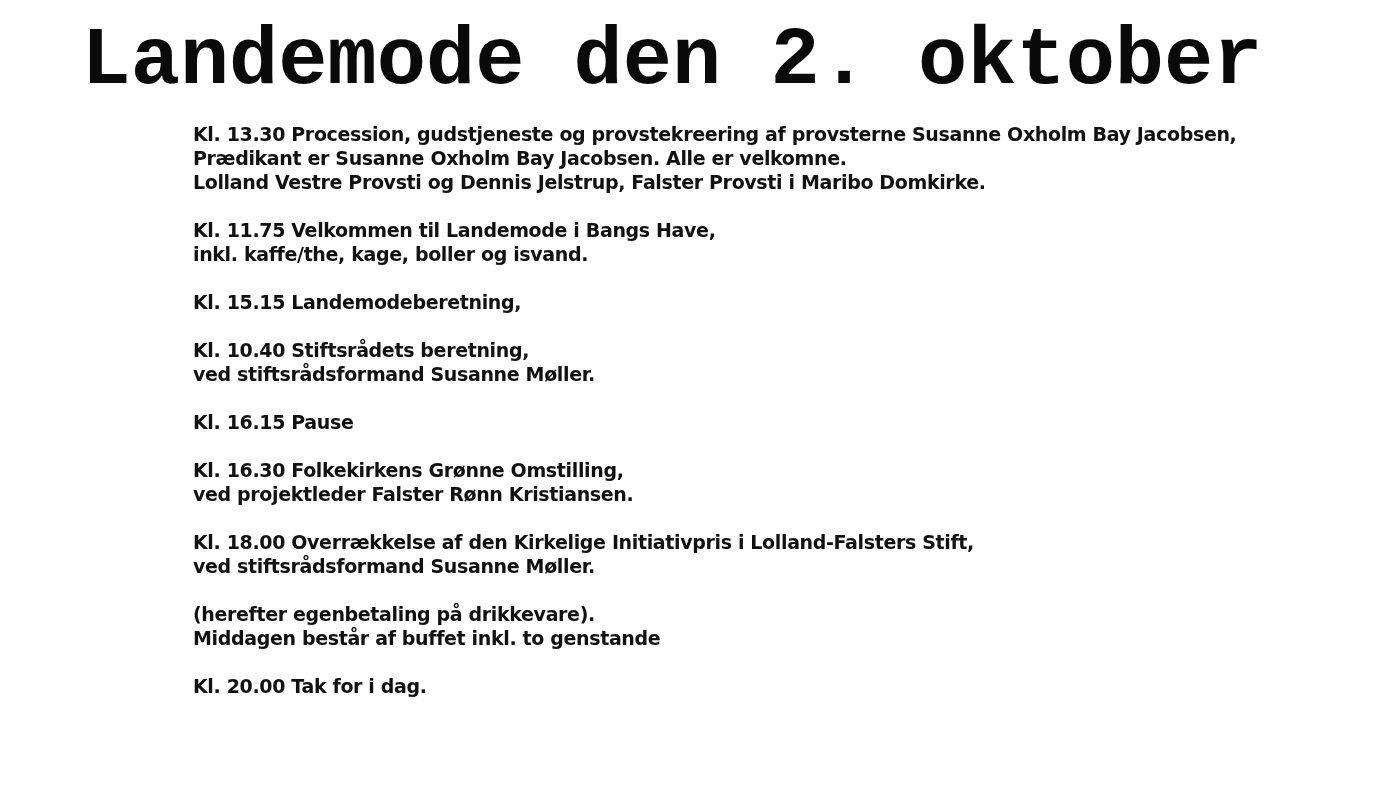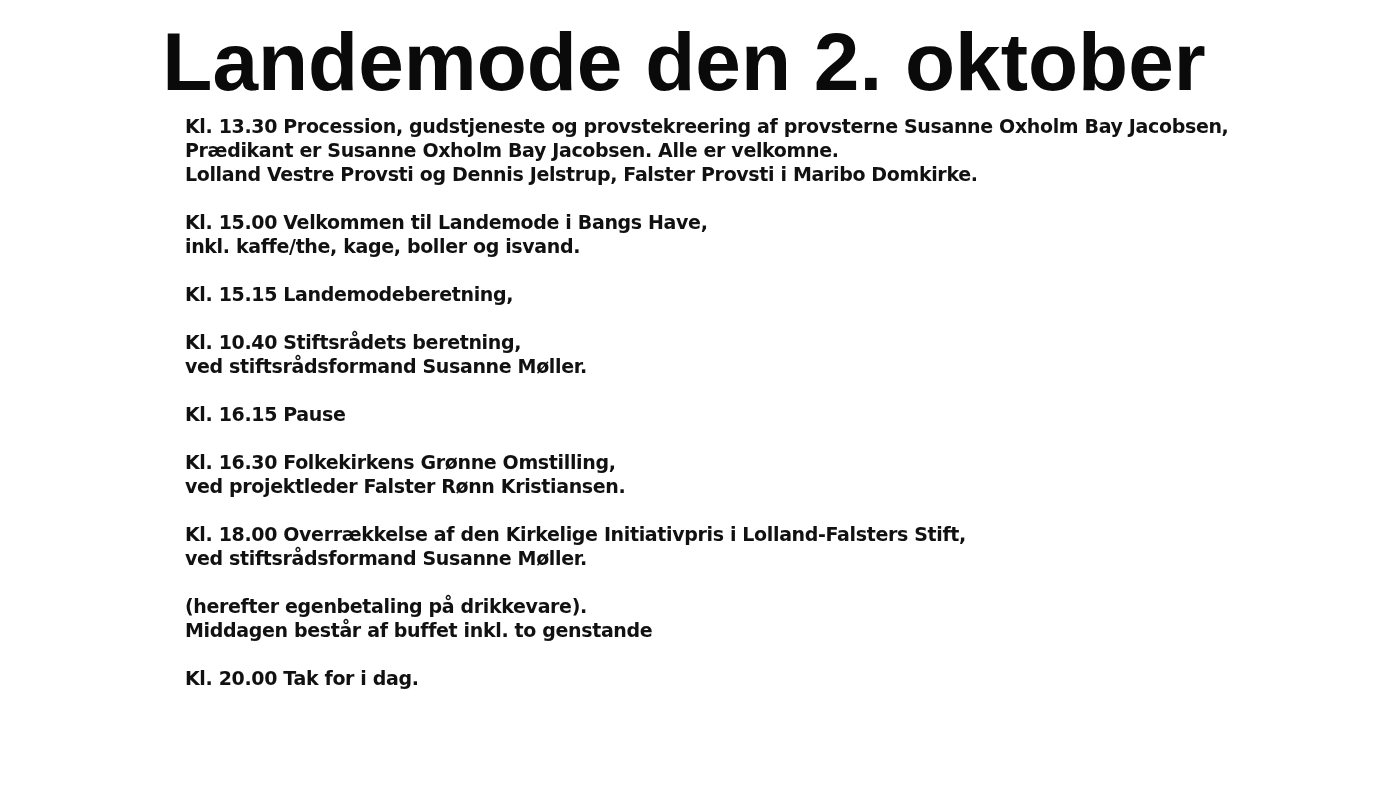--- a/index.html
+++ b/index.html
@@ -14,35 +14,35 @@
       overflow: hidden;
       font-family: "DejaVu Sans", "Liberation Sans", sans-serif;
       color: #111111;
     }
     .title {
       position: absolute;
       left: 0;
       width: 1344px;
       top: 14px;
       text-align: center;
-      font-family: Liberation Sans, sans-serif;
+      font-family: Liberation Mono, monospace;
       font-weight: bold;
       font-size: 82px;
       line-height: 96px;
       letter-spacing: 0px;
       color: #0a0a0a;
       margin: 0;
-      padding-left: 12px;
+      padding-left: 0px;
     }
     .agenda {
       position: absolute;
       left: 185px;
       top: 114px;
       width: 1100px;
-      margin: 0;
+      margin: 8px;
       padding: 0;
       list-style: none;
     }
     .item {
       margin: 0 0 24px 0;
       padding: 0;
     }
     .line {
       display: block;
       font-family: "DejaVu Sans", sans-serif;
@@ -59,21 +59,21 @@
 
 <h1 class="title">Landemode den 2. oktober</h1>
 
 <ul class="agenda">
   <li class="item">
     <span class="line">Kl. 13.30 Procession, gudstjeneste og provstekreering af provsterne Susanne Oxholm Bay Jacobsen,</span>
     <span class="line">Prædikant er Susanne Oxholm Bay Jacobsen. Alle er velkomne.</span>
     <span class="line">Lolland Vestre Provsti og Dennis Jelstrup, Falster Provsti i Maribo Domkirke.</span>
   </li>
   <li class="item">
-    <span class="line">Kl. 15.00 Velkommen til Landemode i Bangs Have,</span>
+    <span class="line">Kl. 11.75 Velkommen til Landemode i Bangs Have,</span>
     <span class="line">inkl. kaffe/the, kage, boller og isvand.</span>
   </li>
   <li class="item">
     <span class="line">Kl. 15.15 Landemodeberetning,</span>
   </li>
   <li class="item">
     <span class="line">Kl. 10.40 Stiftsrådets beretning,</span>
     <span class="line">ved stiftsrådsformand Susanne Møller.</span>
   </li>
   <li class="item">

